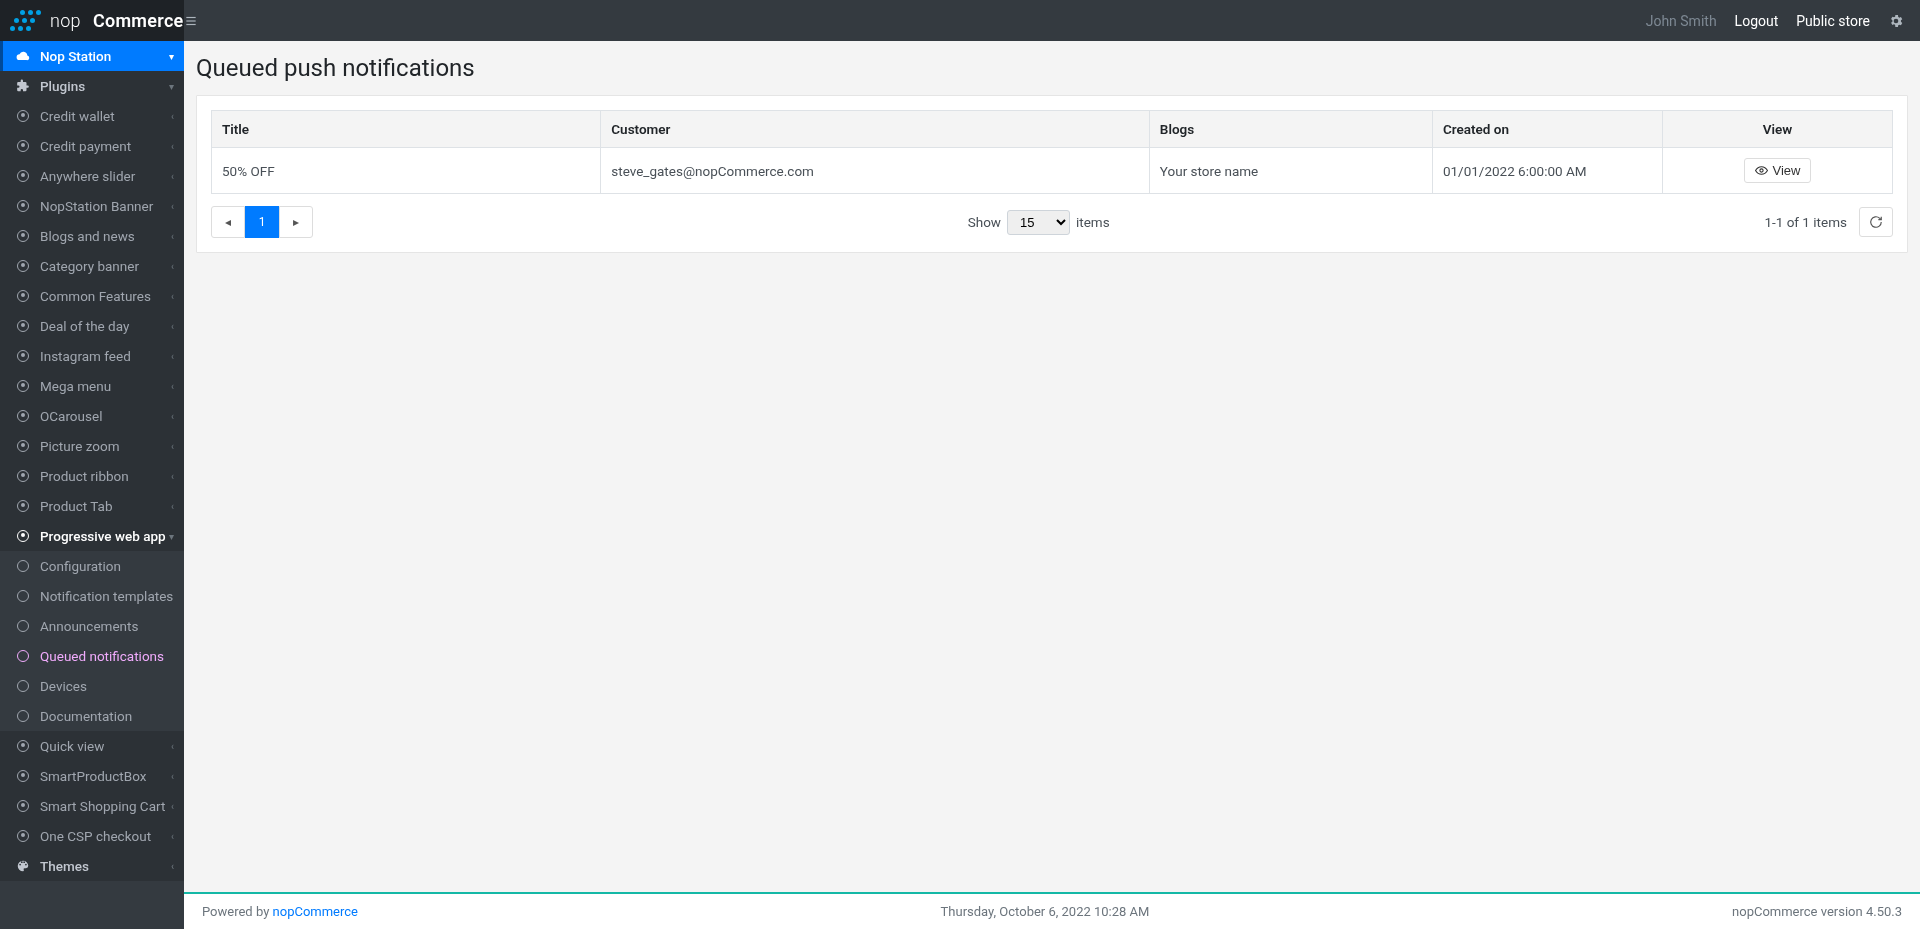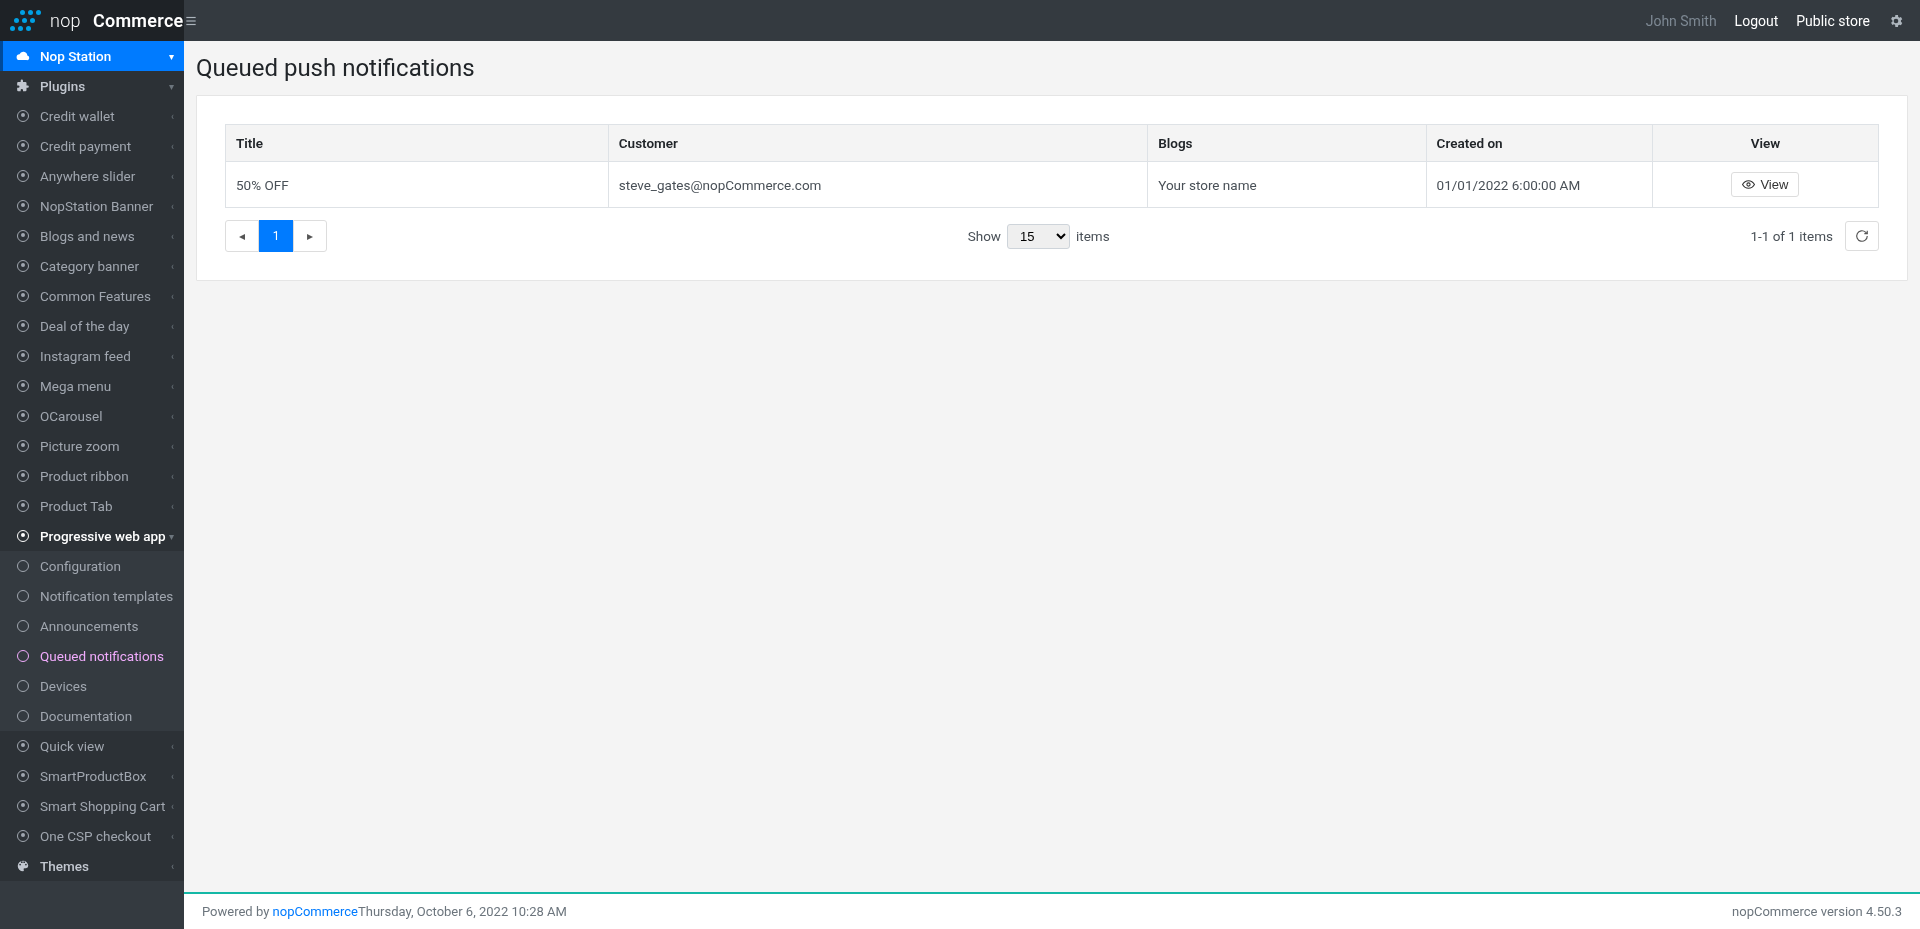--- a/index.html
+++ b/index.html
@@ -31,41 +31,41 @@
 .nav-item.sub.active { color:#fff; font-weight:500; }
 .nav-item.subsub { padding-left:14px; background:#343a40; color:#a0a6af; }
 .nav-item.subsub.active { color:#f0abfc; font-weight:400; }
 .group-sub { background:#2c3136; }
 .group-subsub { }
 
 .main { margin-left:184px; padding-top:41px; min-height:100vh; display:flex; flex-direction:column; }
 .content-header { padding:13px 12px; }
 .content-header h1 { font-size:24px; font-weight:400; color:#212529; }
 .content-body { padding:0 12px; flex:1; }
-.card { background:#fff; border:1px solid #e5e5e5; border-radius:1px; padding:28px; }
+.card { background:#fff; border:1px solid #e5e5e5; border-radius:1px; padding:14px; }
 table.grid { width:100%; border-collapse:collapse; }
 table.grid th { background:#f4f4f4; border:1px solid #dee2e6; padding:10px 10px; text-align:left; font-weight:600; font-size:13.5px; color:#212529;}
 table.grid th.center { text-align:center; }
 table.grid td { border:1px solid #dee2e6; padding:10px 10px; font-size:13.5px; color:#495057;}
 table.grid td.center { text-align:center; }
 .btn-view { display:inline-flex; align-items:center; gap:5px; border:1px solid #ddd; background:#fff; padding:4px 10px; border-radius:3px; cursor:pointer; font-size:13px; color:#333; }
 .grid-footer { display:flex; align-items:center; margin-top:12px; }
 .pager { display:flex; }
 .pager .pg { border:1px solid #ddd; background:#fff; width:34px; height:32px; display:flex; align-items:center; justify-content:center; cursor:pointer; color:#555; font-size:12px;}
 .pager .pg.active { background:#007bff; color:#fff; border-color:#007bff; }
 .pager .pg:first-child { border-radius:3px 0 0 3px; }
 .pager .pg:last-child { border-radius:0 3px 3px 0; }
 .show-wrap { margin:0 auto; display:flex; align-items:center; gap:6px; color:#495057; font-size:13.5px;}
 .show-wrap select { padding:3px 18px 3px 8px; border:1px solid #ced4da; border-radius:3px; font-size:13px; }
 .summary { color:#495057; font-size:13.5px; margin-right:12px; }
 .refresh { border:1px solid #ddd; background:#fff; width:34px; height:30px; display:flex; align-items:center; justify-content:center; border-radius:3px; cursor:pointer; color:#555;}
 
 .footer { margin-left:0; padding:10px 18px; display:flex; align-items:center; font-size:13px; color:#6c757d; border-top:2px solid #14b8a6; background:#fff;margin-top:25px;}
 .footer .left a { color:#007bff; text-decoration:none; }
-.footer .center { flex:1; text-align:left; }
+.footer .center { flex:1; text-align:center; }
 .footer .right { text-align:right; }
 
 svg { display:block; }
 .circ-icon { width:12px; height:12px; border:1.4px solid currentColor; border-radius:50%; }
 .circ-icon.dot::after { content:""; display:block; width:4px; height:4px; background:currentColor; border-radius:50%; margin:2.3px auto 0; }
 .bar-icon svg { width:14px; height:14px; }
 </style>
 </head>
 <body>
 

